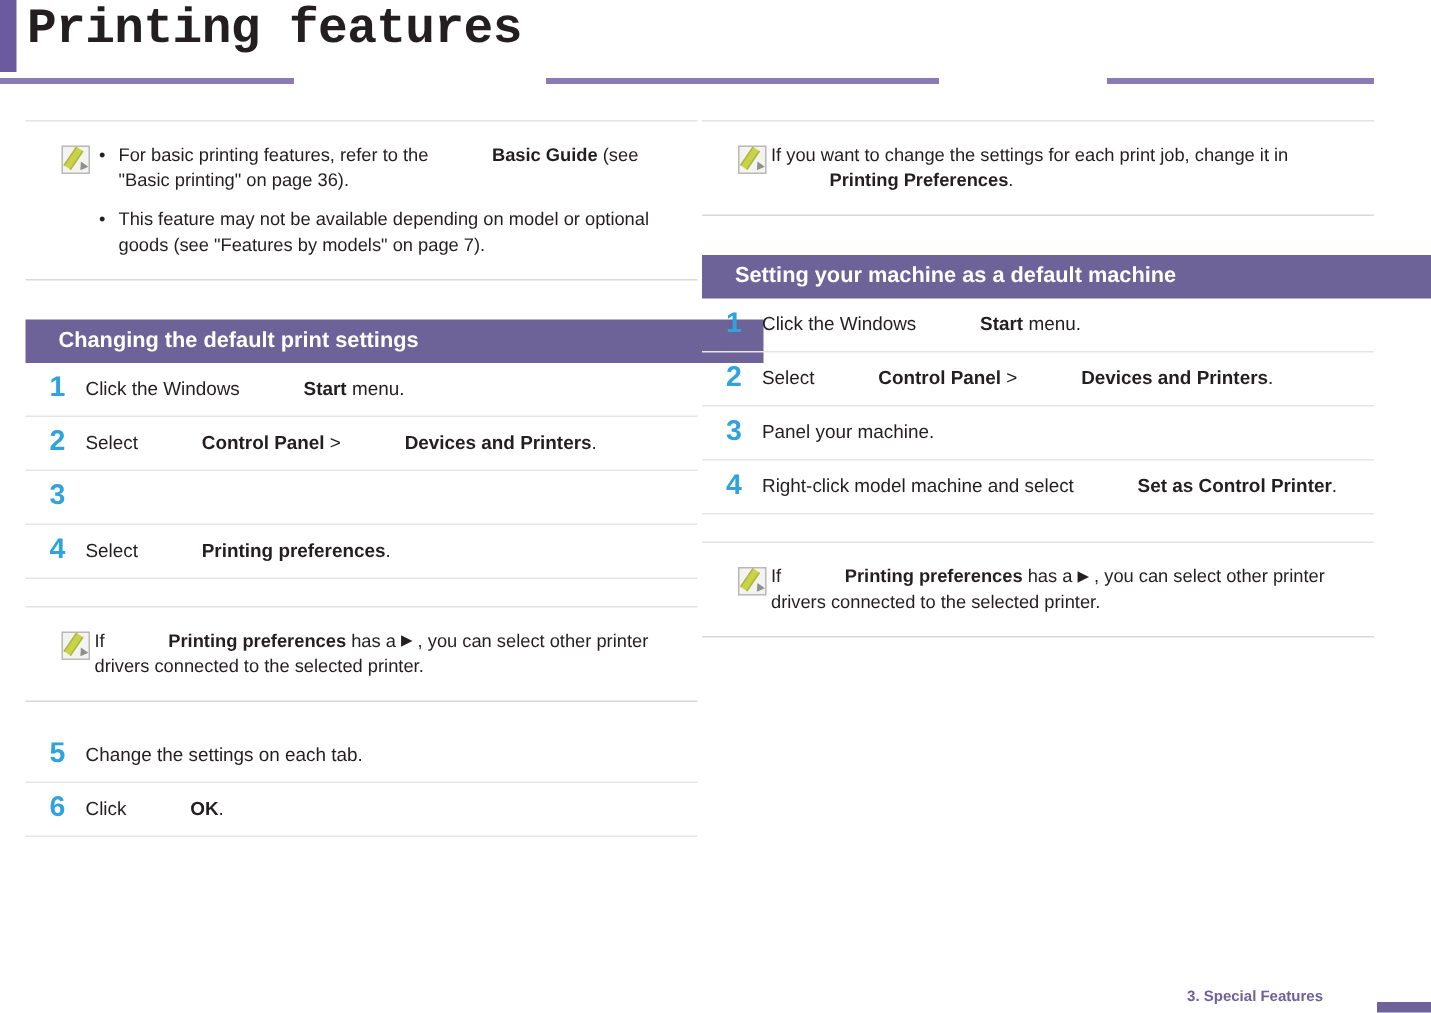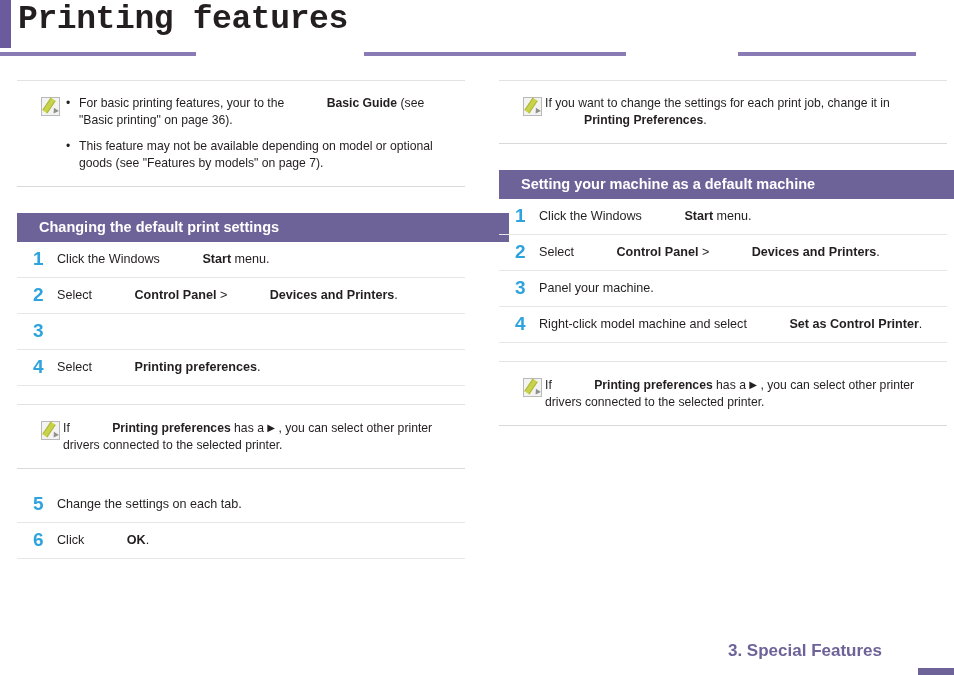--- a/index.html
+++ b/index.html
@@ -76,21 +76,21 @@
     background: #ffffff;
   }
 
   
   .col {
     position: absolute;
     top: 80px;
     width: 448px;
   }
   .col-left { left: 17px; }
-  .col-right { left: 499px; }
+  .col-right { left: 468px; }
 
   
   .note {
     position: relative;
     box-sizing: border-box;
     padding: 14px 6px 14px 46px;
     border-top: 1px solid #e3e3e3;
     border-bottom: 1px solid #d9d9d9;
     background: #ffffff;
   }
@@ -206,22 +206,22 @@
   b { font-weight: bold; margin-left: 39px; }
   .arrow { font-size: 10px; vertical-align: 1px; }
 
   .spacer-18 { height: 18px; }
   .spacer-26 { height: 26px; }
 
   
   .footer-text {
     position: absolute;
     right: 72px;
-    top: 641px;
-    font-size: 17px;
+    top: 659px;
+    font-size: 10px;
     font-weight: bold;
     color: #6e6399;
     white-space: nowrap;
   }
   .footer-page {
     position: absolute;
     left: 918px;
     top: 668px;
     width: 36px;
     height: 27px;
@@ -250,21 +250,21 @@
 
   <div class="note">
     <div class="note-icon">
       <div class="sheet"></div>
         <div class="pencil"></div>
         <div class="pencil-tip"></div>
     </div>
     <ul>
       <li>
         <span class="bullet">•</span>
-        <span id="l-note-1"><span>For basic printing features, your to the </span><b>Basic Guide</b><span> (see "Basic printing" on page 36).</span></span>
+        <span id="l-note-1"><span>For basic printing features, refer to the </span><b>Basic Guide</b><span> (see "Basic printing" on page 36).</span></span>
       </li>
       <li>
         <span class="bullet">•</span>
         <span id="l-note-2"><span>This feature may not be available depending on model or optional goods (see "Features by models" on page 7).</span></span>
       </li>
     </ul>
   </div>
 
   <div class="spacer-26"></div>
 

